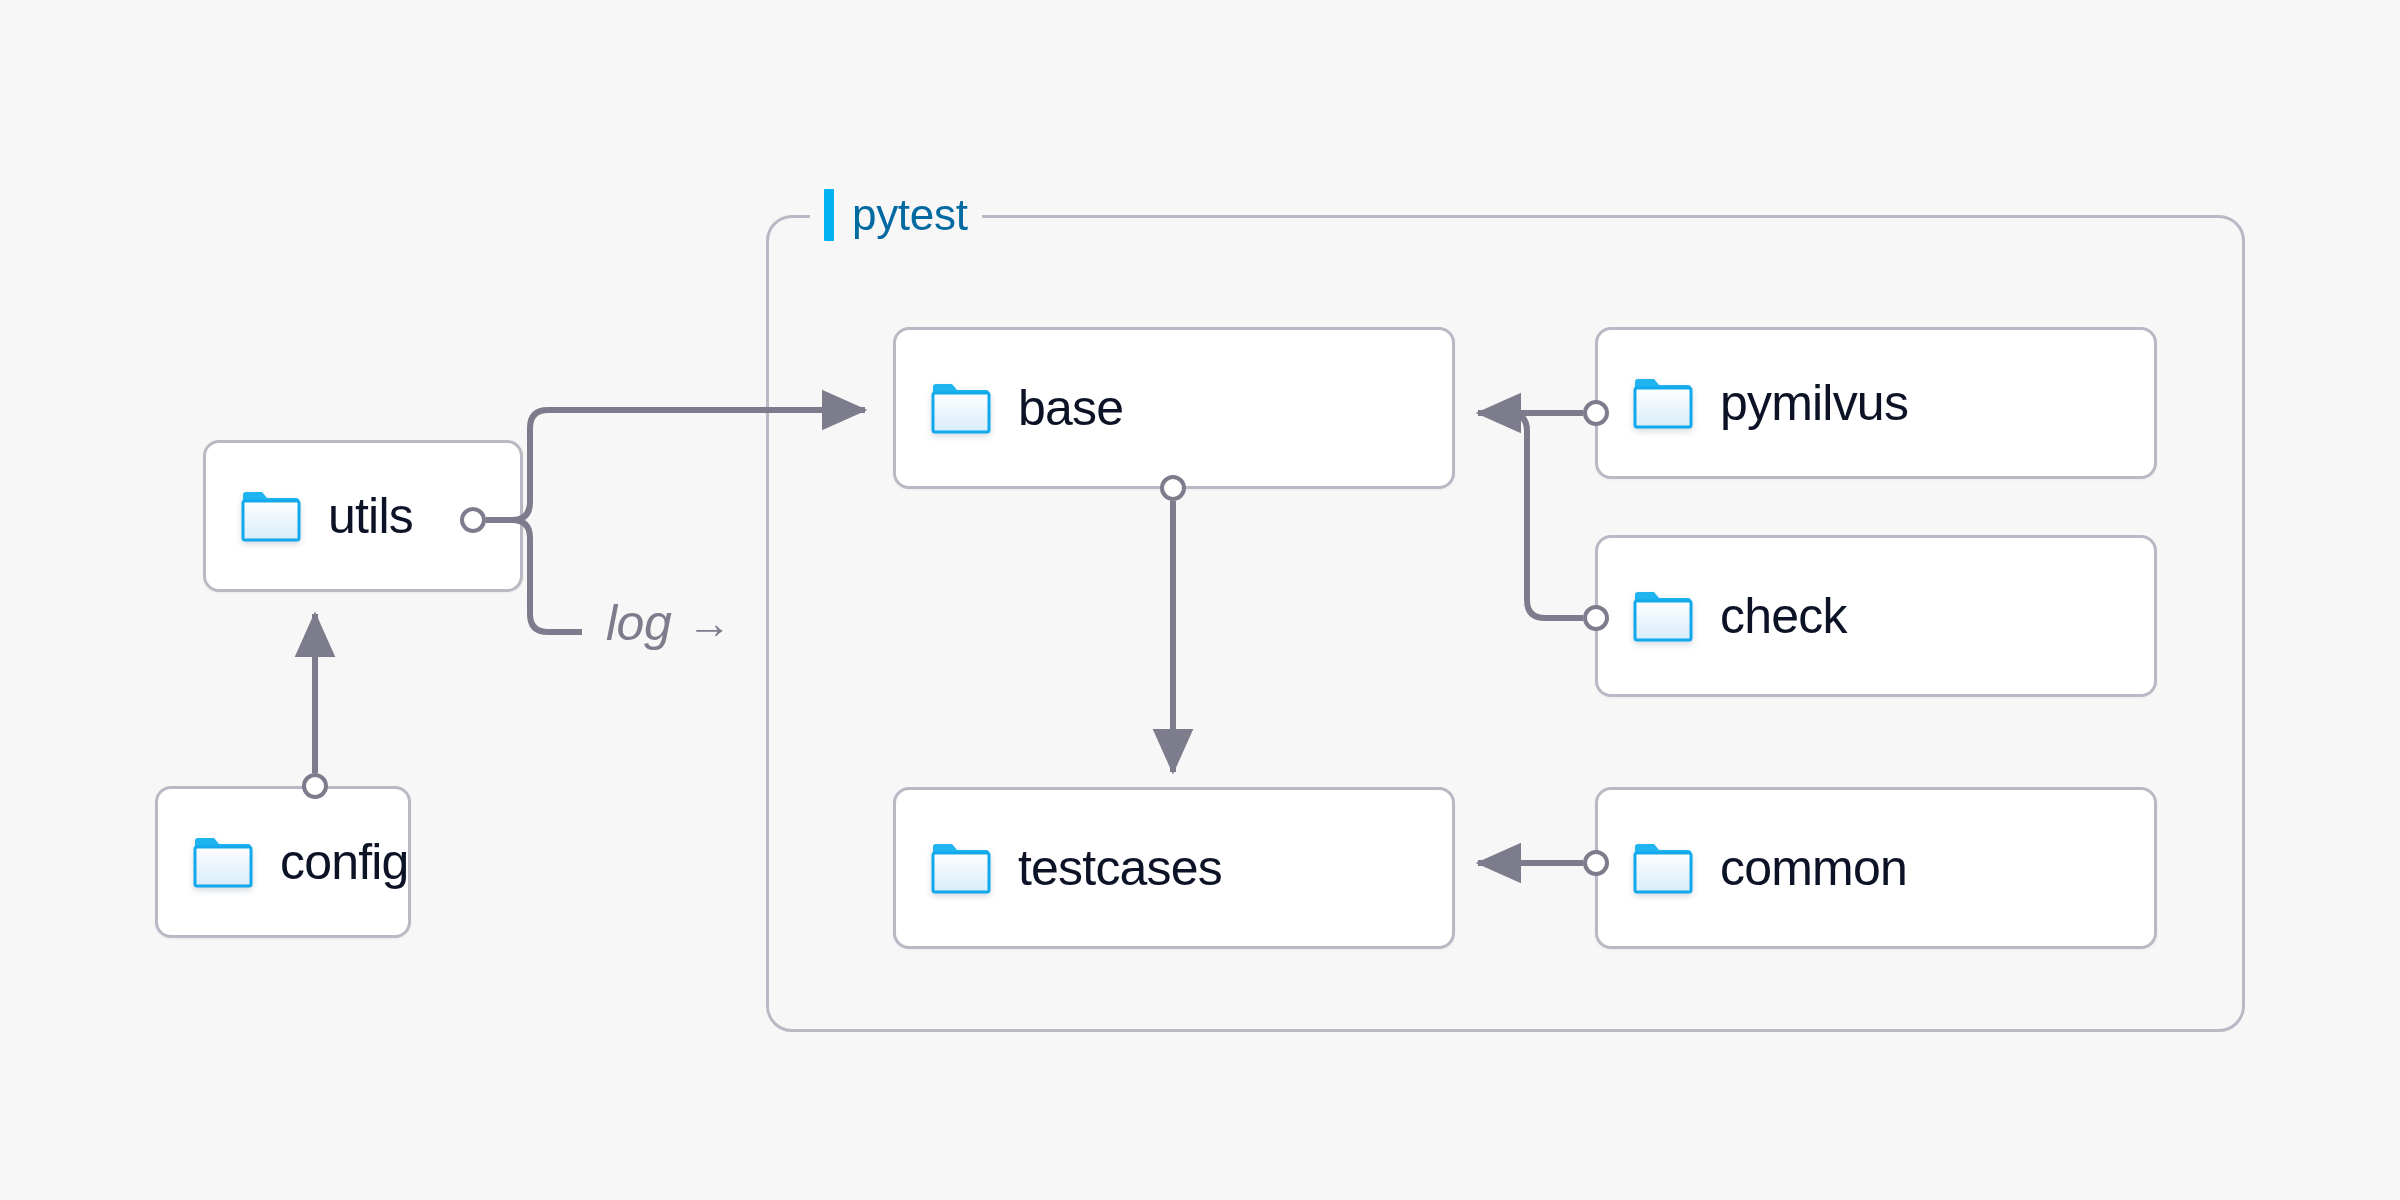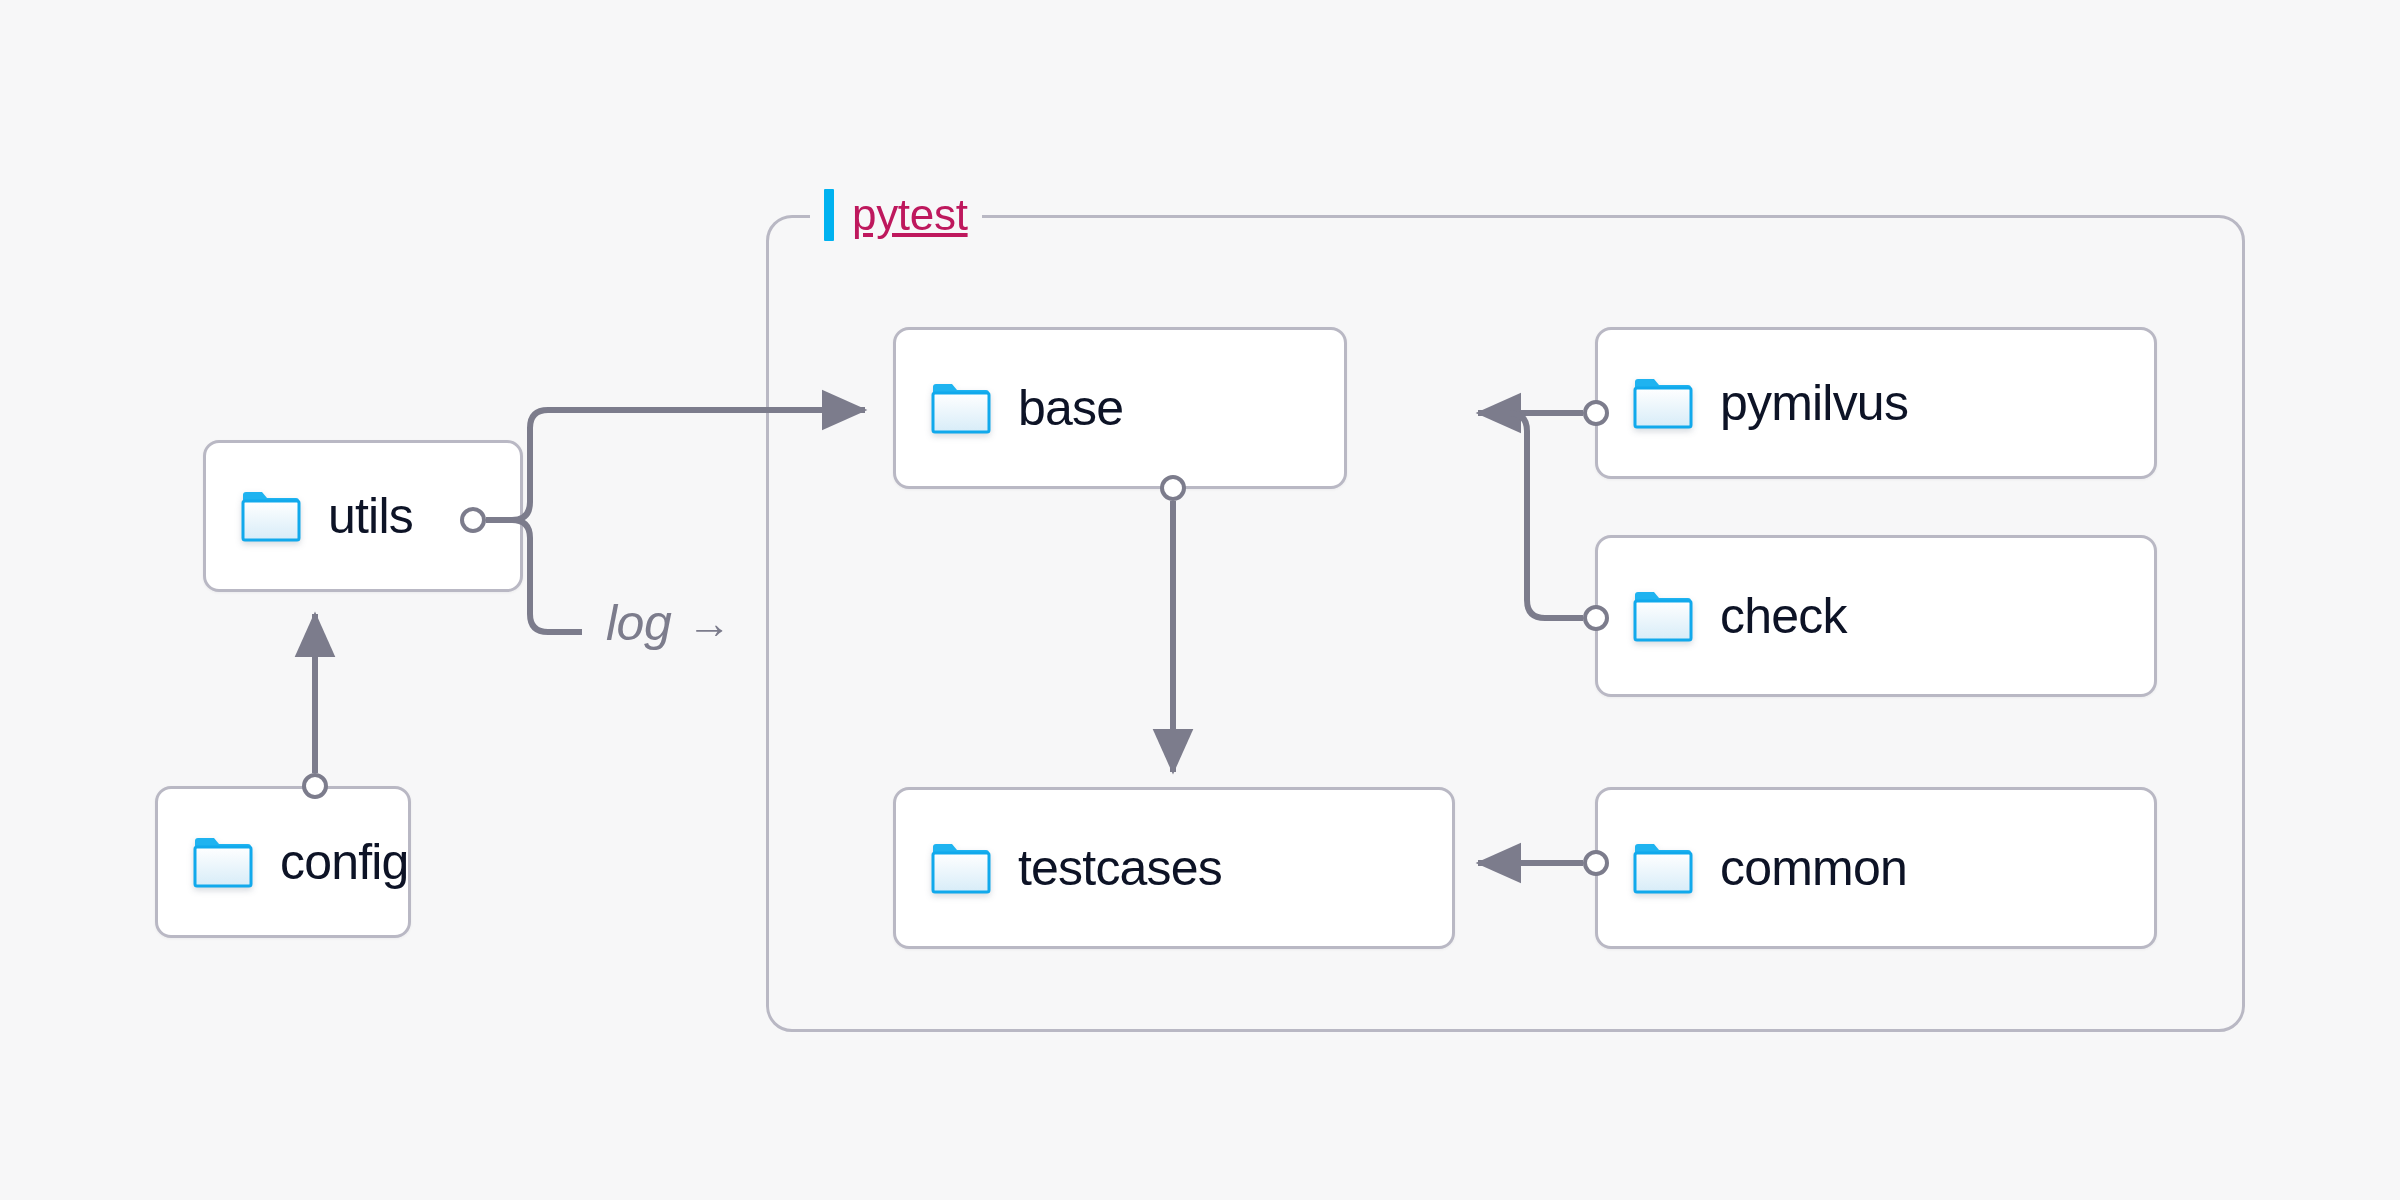--- a/index.html
+++ b/index.html
@@ -36,24 +36,23 @@
   }
   .group-bar {
     width: 10px;
     height: 52px;
     background: #00b2f0;
     border-radius: 1px;
     flex: none;
   }
   .group-label-text {
     font-size: 44px;
-    color: #be185d;
+    color: #0369a1;
     letter-spacing: -0.3px;
     white-space: nowrap;
-    text-decoration: underline;
   }
 
   
   .node {
     position: absolute;
     box-sizing: border-box;
     background: #ffffff;
     border: 3px solid #b9b8c4;
     border-radius: 16px;
     display: flex;
@@ -192,21 +191,21 @@
             <stop offset="1" stop-color="#d7ecf8"></stop>
         </linearGradient>
         <path d="M3 12 L3 6 Q3 3 6 3 L22 3 L27 9 L56 9 Q59 9 59 12 Z" fill="#1fb3f0"></path>
         <rect x="3" y="12" width="56" height="39" rx="2" fill="url(#fg2)" stroke="#11a9ec" stroke-width="3"></rect>
       </svg>
       <span class="node-label">config</span>
     </div>
   </div>
   <div class="handle" style="left:302px; top:773px;"></div>
 
-  <div class="node" style="left:893px; top:327px; width:454px; height:162px;">
+  <div class="node" style="left:893px; top:327px; width:562px; height:162px;">
     <div class="node-inner">
       <svg class="folder-icon" viewBox="0 0 62 54">
         <linearGradient id="fg3" x1="0" y1="0" x2="0" y2="1">
           <stop offset="0" stop-color="#ffffff"></stop>
             <stop offset="1" stop-color="#d7ecf8"></stop>
         </linearGradient>
         <path d="M3 12 L3 6 Q3 3 6 3 L22 3 L27 9 L56 9 Q59 9 59 12 Z" fill="#1fb3f0"></path>
         <rect x="3" y="12" width="56" height="39" rx="2" fill="url(#fg3)" stroke="#11a9ec" stroke-width="3"></rect>
       </svg>
       <span class="node-label">base</span>

